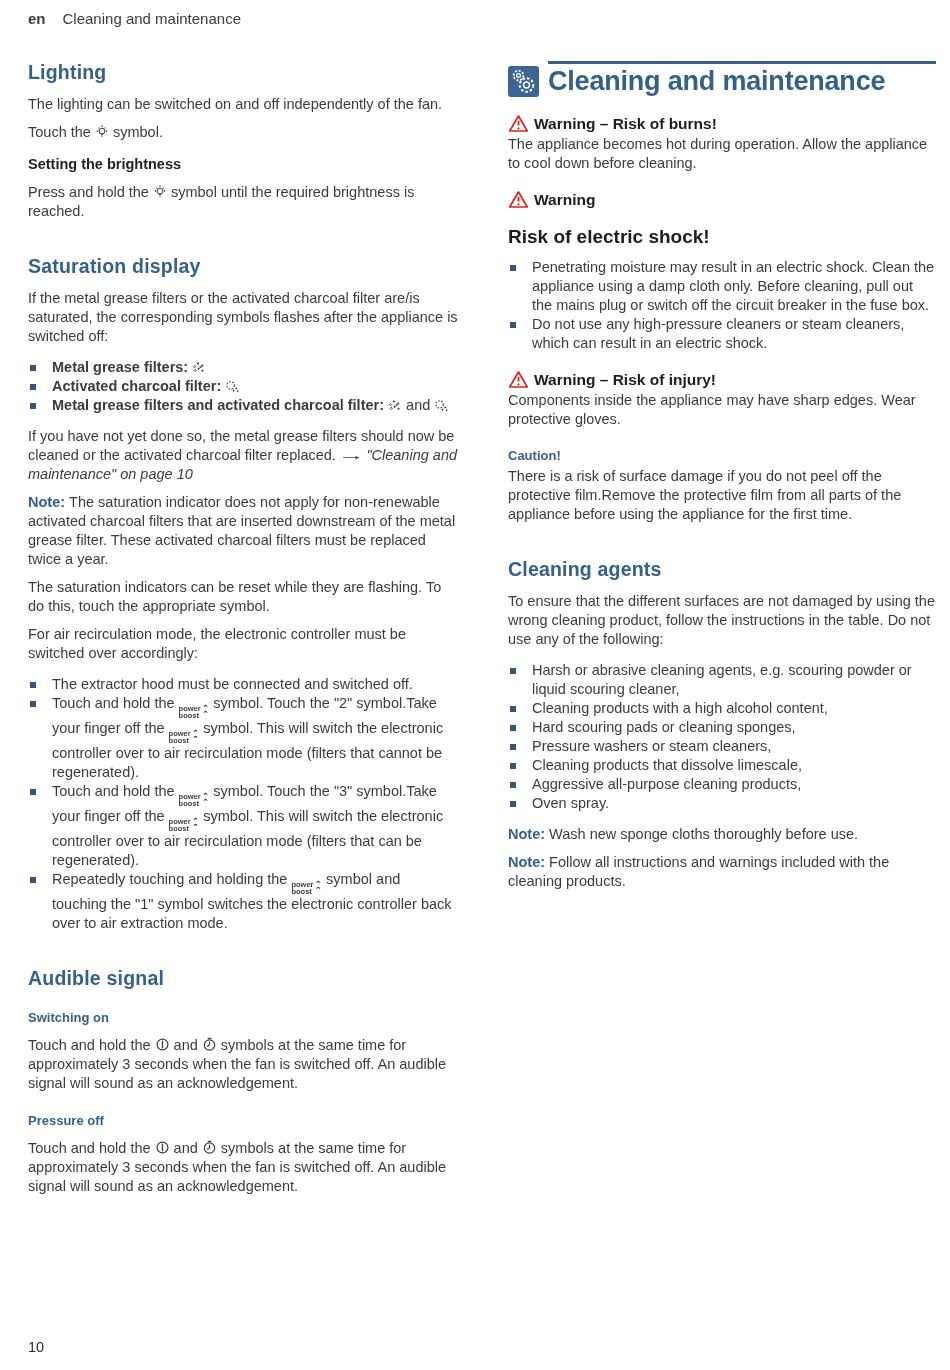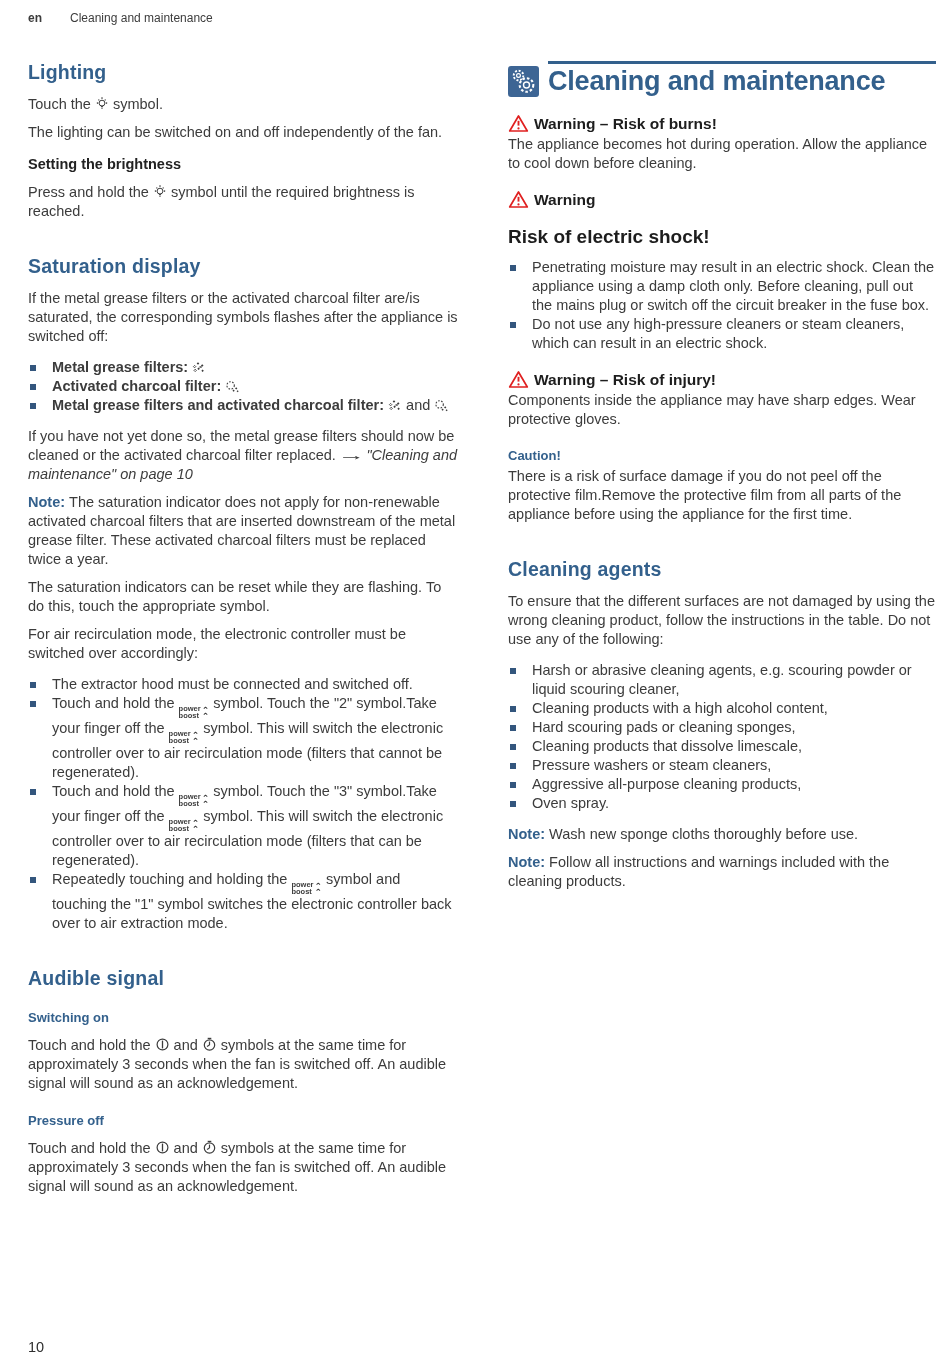--- a/index.html
+++ b/index.html
@@ -10,21 +10,21 @@
     --icon-bg:#3d6594;
   }
   *{box-sizing:border-box;margin:0;padding:0}
   html,body{background:#ffffff}
   body{
     width:950px;height:1370px;position:relative;overflow:hidden;
     font-family:"Liberation Sans","DejaVu Sans",sans-serif;
     font-size:14.5px;line-height:19px;color:var(--text);
   }
   .page{padding:9px 14px 0 28px;position:relative;height:100%}
-  .page-header{display:flex;gap:28px;font-size:12px}
+  .page-header{display:flex;gap:17px;font-size:15px}
   .page-header .lang{font-weight:bold}
   .columns{display:flex;margin-top:33px}
   .col-left{width:430px;margin-right:50px;flex:0 0 auto}
   .col-right{width:428px;flex:0 0 auto}
   h2.section{font-size:19.5px;line-height:23px;font-weight:bold;color:var(--accent);margin:34px 0 11px;letter-spacing:.2px}
   .col-left h2.section:first-child{margin-top:0}
   p{margin:9px 0}
   h4.subhead{font-size:14.5px;font-weight:bold;color:#222;margin:13px 0 0}
   .sub-blue{font-size:13px;font-weight:bold;color:var(--accent);margin:18px 0 2px}
   ul.bullets{list-style:none;margin:12px 0;padding-left:24px}
@@ -42,54 +42,54 @@
   
   .warning-block{margin-top:17px}
   .warning-title{display:flex;align-items:flex-start;gap:5px;font-weight:bold;font-size:15.5px;color:#1d1d1d;line-height:20px}
   .warning-title .icon{line-height:0}
   .warning-sub{font-weight:bold;font-size:19px;color:#1d1d1d;margin:17px 0 0}
   .warning-block p.body{margin:1px 0 0}
   .caution-block{margin-top:17px}
   .caution-block p.body{margin:1px 0 0}
   
   .icon{display:inline-block;vertical-align:-2px;line-height:0}
-  .pb-icon{display:inline-flex;align-items:flex-end;gap:1px;vertical-align:-3px;line-height:0}
+  .pb-icon{display:inline-flex;align-items:flex-start;gap:1px;vertical-align:-3px;line-height:0}
   .pb-words{display:inline-flex;flex-direction:column;font-size:7.5px;line-height:6.5px;font-weight:bold;color:var(--text);letter-spacing:0}
   .pb-carets{display:inline-flex;flex-direction:column;font-size:9px;line-height:5.5px;font-weight:bold;color:var(--text)}
   .page-num{position:absolute;left:28px;bottom:13px;font-size:14.5px;color:#2e2e2e}
 </style>
 </head>
 <body>
 
 <div class="page">
 
   <div class="page-header">
     <span class="lang">en</span>
     <span>Cleaning and maintenance</span>
   </div>
 
   <div class="columns">
 
     <div class="col-left">
 
       <h2 class="section">Lighting</h2>
+      <p>The lighting can be switched on and off independently of the fan.</p>
       <p><span>Touch the </span><span class="icon"><svg width="14" height="14" viewBox="0 0 14 14">
               <g fill="none" stroke="#3c3c3c" stroke-width="1">
                 <circle cx="7" cy="6.1" r="2.9"></circle>
                 <path d="M5.9 9.6h2.2M6.3 11.2h1.4"></path>
               </g>
               <g fill="#3c3c3c">
                 <circle cx="7" cy="1.1" r="0.8"></circle>
                 <circle cx="2.5" cy="6.1" r="0.8"></circle>
                 <circle cx="11.5" cy="6.1" r="0.8"></circle>
                 <circle cx="3.8" cy="2.9" r="0.65"></circle>
                 <circle cx="10.2" cy="2.9" r="0.65"></circle>
               </g>
             </svg></span><span> symbol.</span></p>
-      <p>The lighting can be switched on and off independently of the fan.</p>
       <h4 class="subhead">Setting the brightness</h4>
       <p><span>Press and hold the </span><span class="icon"><svg width="14" height="14" viewBox="0 0 14 14">
               <g fill="none" stroke="#3c3c3c" stroke-width="1">
                 <circle cx="7" cy="6.1" r="2.9"></circle>
                 <path d="M5.9 9.6h2.2M6.3 11.2h1.4"></path>
               </g>
               <g fill="#3c3c3c">
                 <circle cx="7" cy="1.1" r="0.8"></circle>
                 <circle cx="2.5" cy="6.1" r="0.8"></circle>
                 <circle cx="11.5" cy="6.1" r="0.8"></circle>
@@ -282,22 +282,22 @@
         <div class="sub-blue" style="margin-top:0">Caution!</div>
         <p class="body">There is a risk of surface damage if you do not peel off the protective film.Remove the protective film from all parts of the appliance before using the appliance for the first time.</p>
       </div>
 
       <h2 class="section">Cleaning agents</h2>
       <p>To ensure that the different surfaces are not damaged by using the wrong cleaning product, follow the instructions in the table. Do not use any of the following:</p>
       <ul class="bullets">
           <li><span>Harsh or abrasive cleaning agents, e.g. scouring powder or liquid scouring cleaner,</span></li>
           <li><span>Cleaning products with a high alcohol content,</span></li>
           <li><span>Hard scouring pads or cleaning sponges,</span></li>
+          <li><span>Pressure washers or steam cleaners,</span></li>
           <li><span>Cleaning products that dissolve limescale,</span></li>
-          <li><span>Pressure washers or steam cleaners,</span></li>
           <li><span>Aggressive all-purpose cleaning products,</span></li>
           <li><span>Oven spray.</span></li>
         </ul>
       <p><span class="note-label">Note: </span><span>Wash new sponge cloths thoroughly before use.</span></p>
       <p><span class="note-label">Note: </span><span>Follow all instructions and warnings included with the cleaning products.</span></p>
 
     </div>
   </div>
 
   <div class="page-num">10</div>

